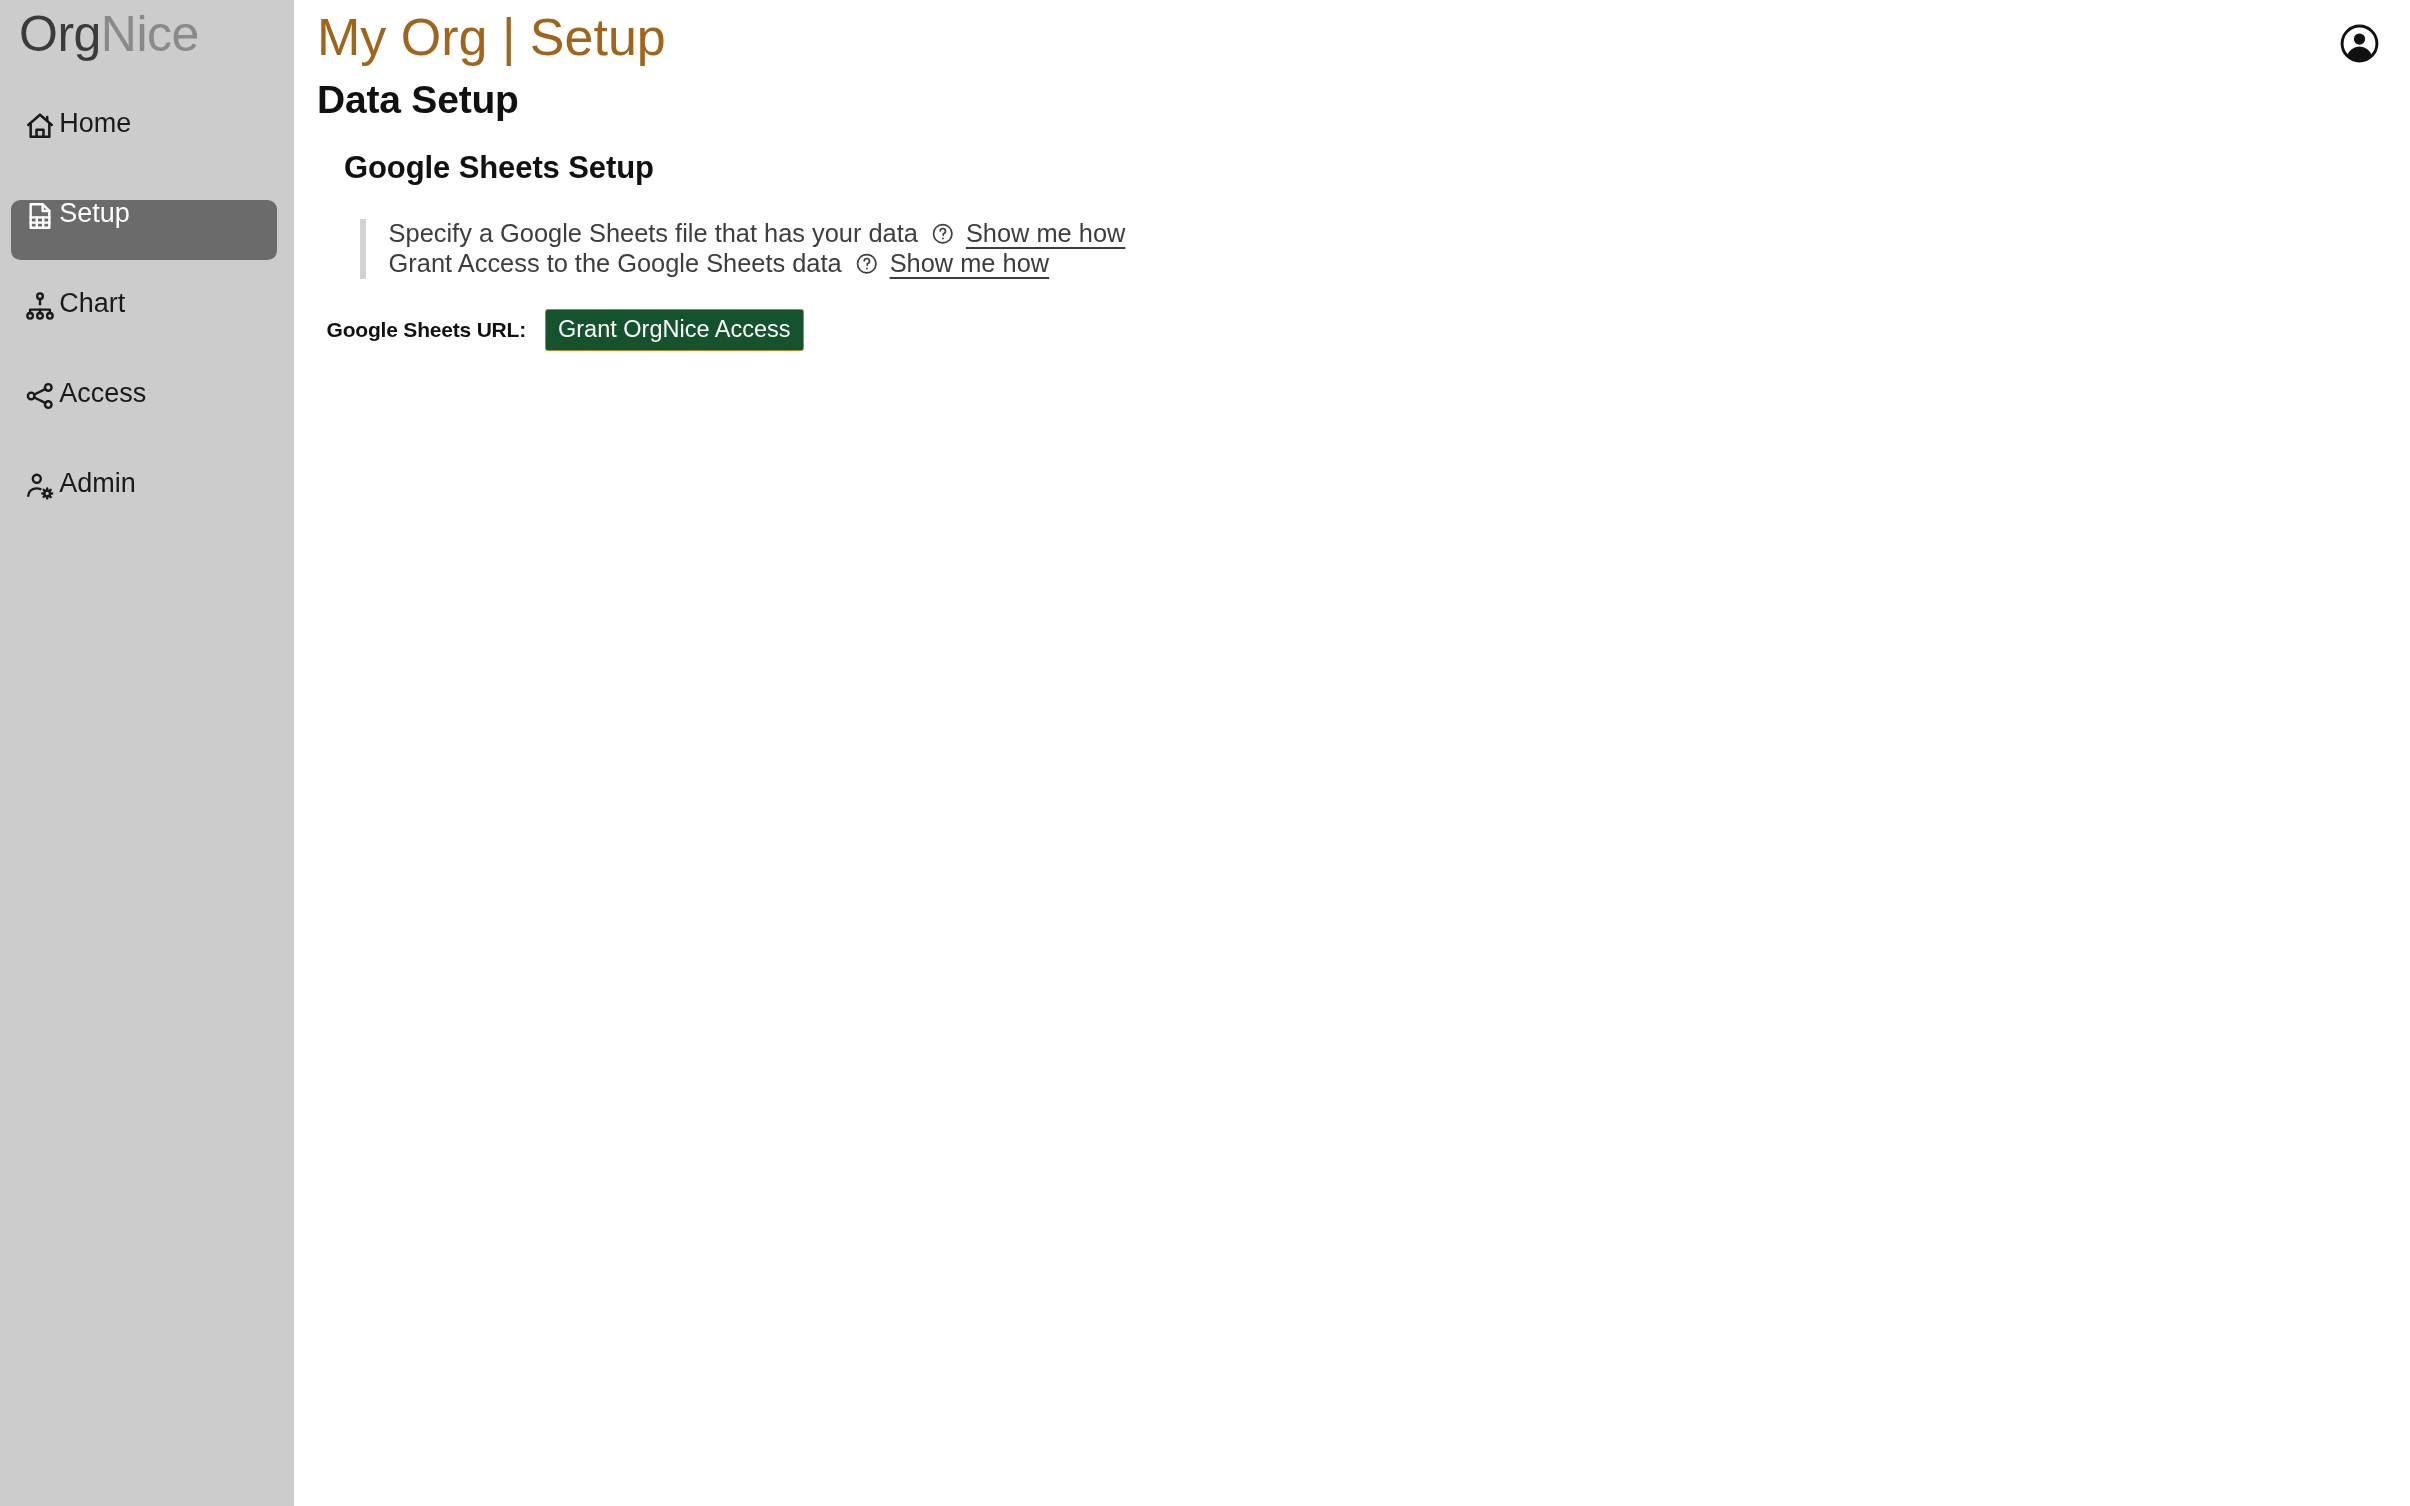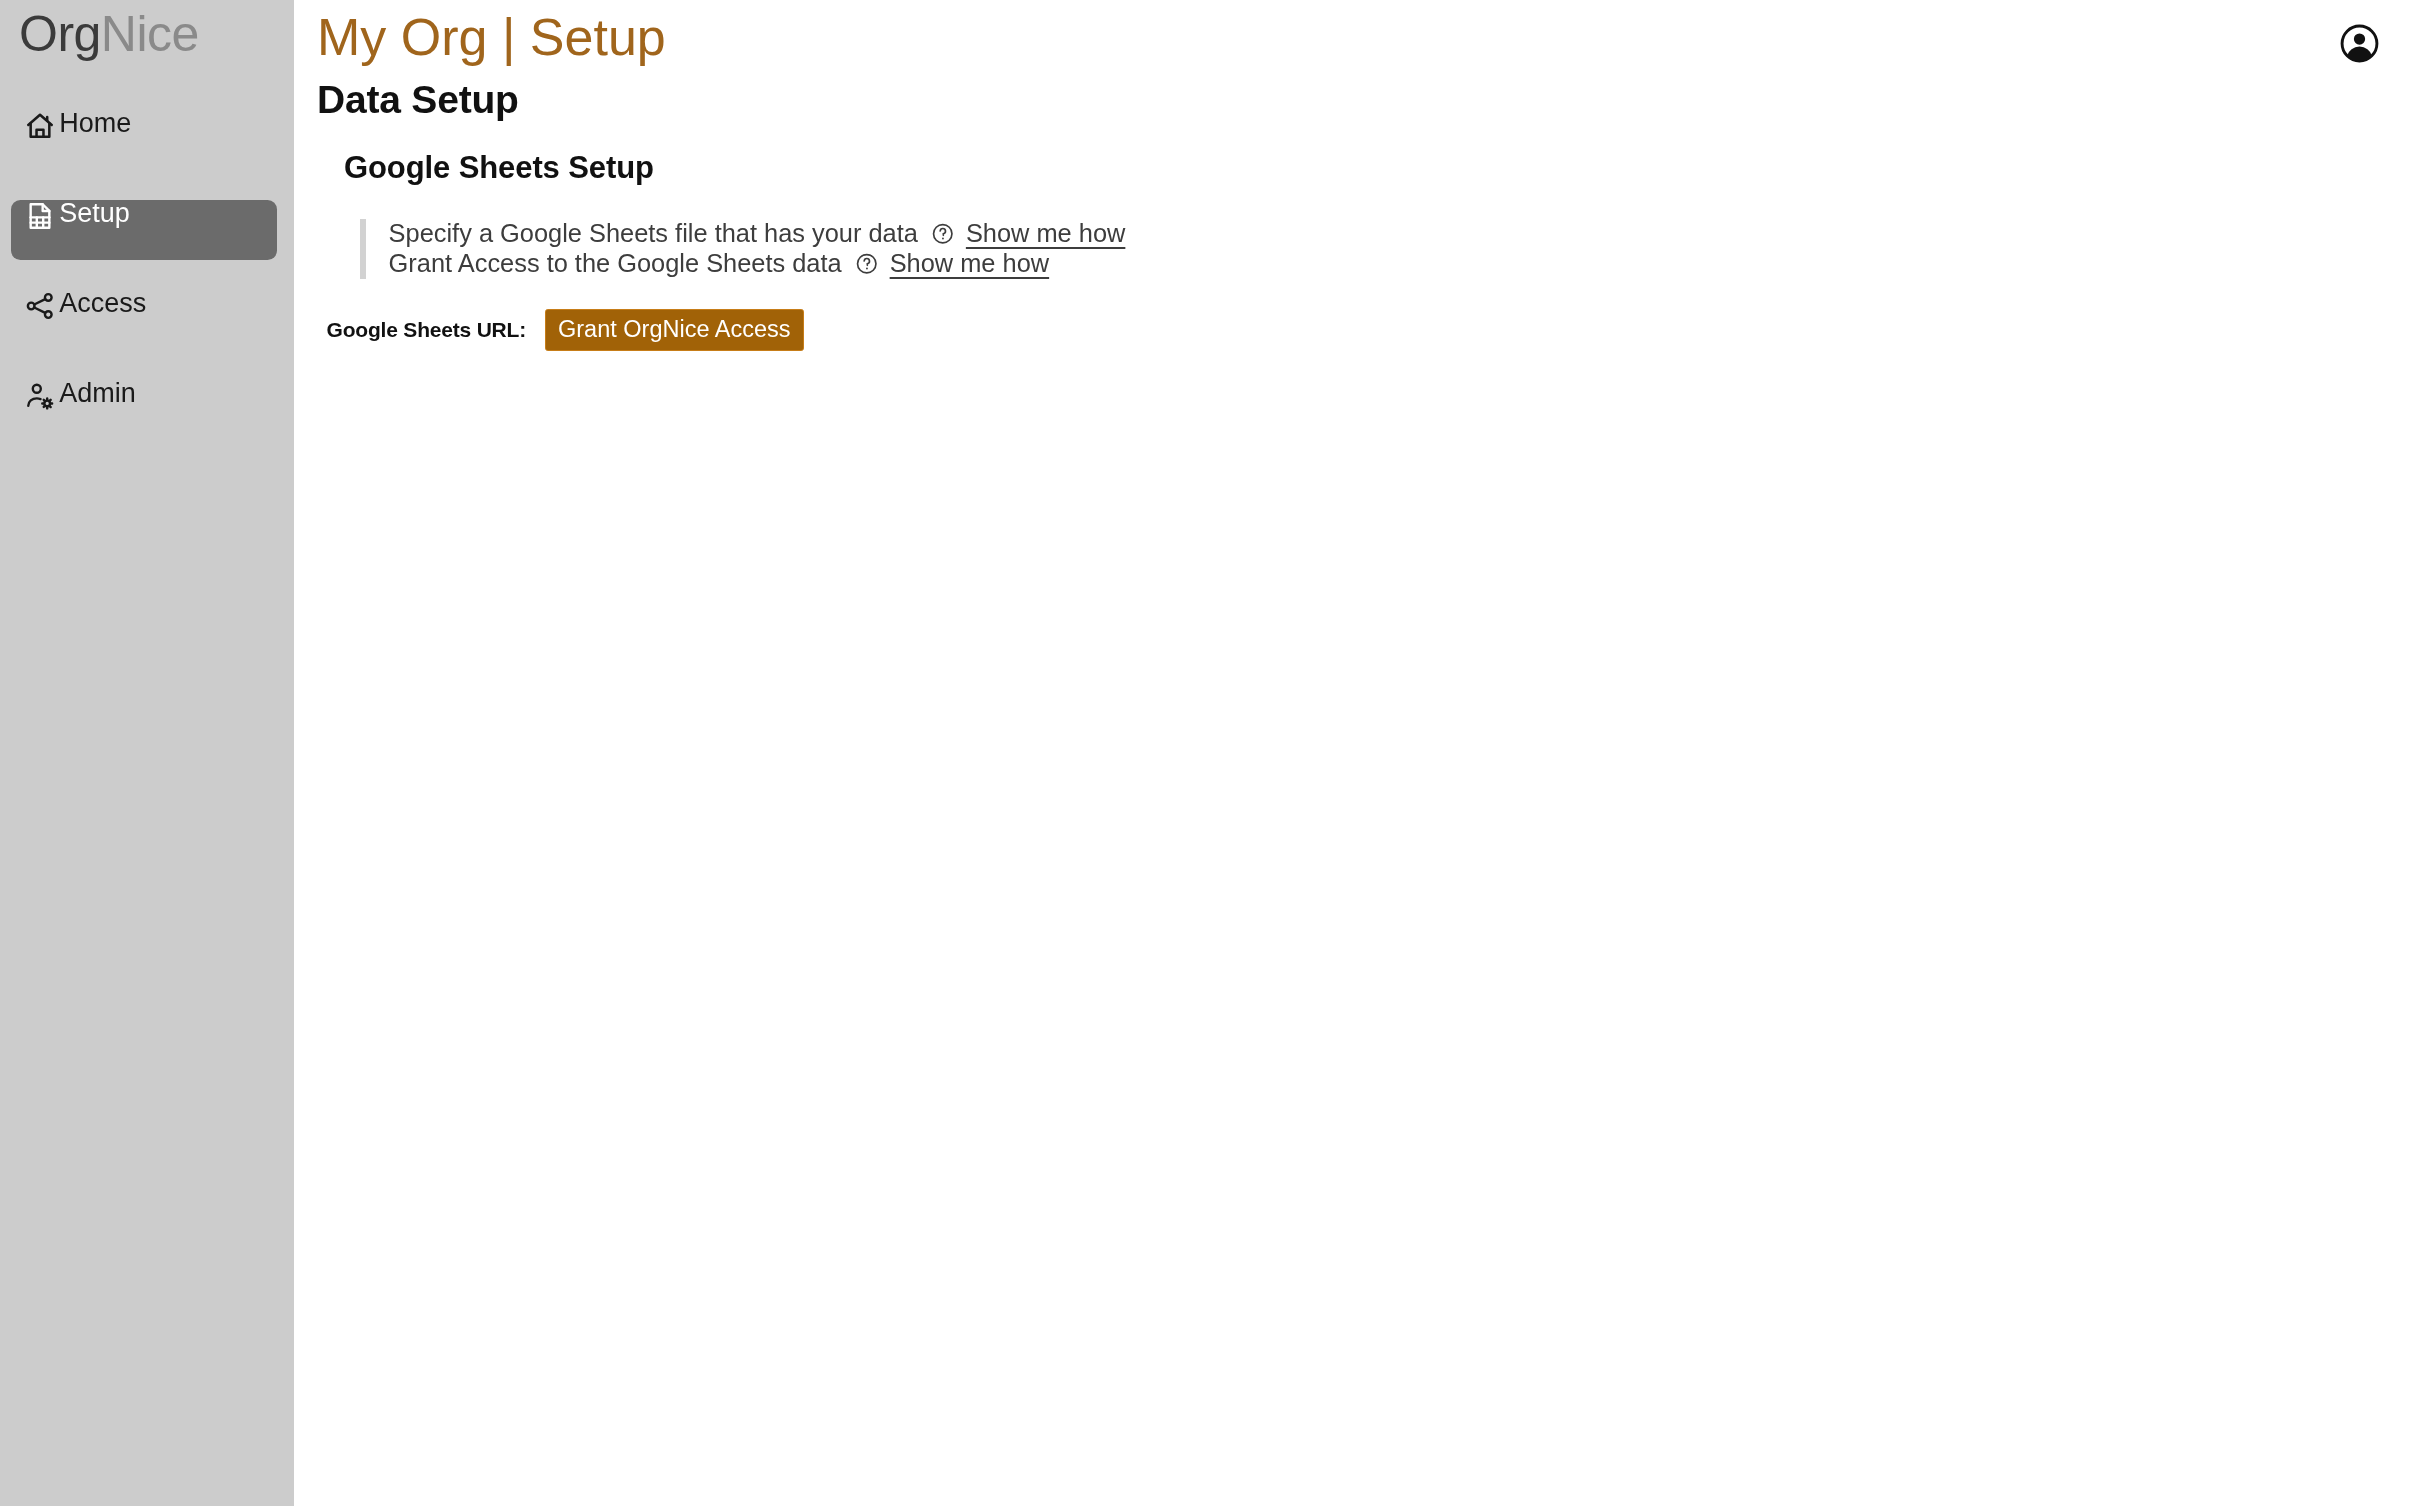--- a/index.html
+++ b/index.html
@@ -190,21 +190,21 @@
     background: #ffffff;
     font-family: "Liberation Sans", sans-serif;
     font-size: 24.5px;
     color: #111111;
     padding: 0 3.8px;
     line-height: 36px;
     outline: none;
   }
   .grant-btn {
     height: 42px;
-    background: #a16207;
+    background: #14532d;
     border: 0.9px solid #c77d18;
     color: #ffffff;
     font-family: "Liberation Sans", sans-serif;
     font-size: 23.5px;
     padding: 0 12.2px;
     border-radius: 2.8px;
     cursor: pointer;
     white-space: nowrap;
     margin-left: 7.5px;
     line-height: 1;
@@ -242,20 +242,34 @@
             <path d="M14 3.2v5h5"></path>
             <path d="M5 13h14"></path>
             <path d="M5 17h14"></path>
             <path d="M9.6 13v7.8"></path>
             <path d="M14.4 13v7.8"></path>
           </svg>
         </span>
         <span class="nav-label">Setup</span>
       </div>
 
+      <div class="nav-item">
+        <span class="nav-icon">
+          <svg viewBox="0 0 24 24" fill="none" stroke="currentColor" stroke-width="1.8" stroke-linecap="round" stroke-linejoin="round">
+            <circle cx="12" cy="4.6" r="2.1"></circle>
+            <circle cx="4.6" cy="19.4" r="2.1"></circle>
+            <circle cx="12" cy="19.4" r="2.1"></circle>
+            <circle cx="19.4" cy="19.4" r="2.1"></circle>
+            <path d="M12 6.7v4"></path>
+            <path d="M4.6 17.3v-2.6h14.8v2.6"></path>
+            <path d="M12 14.7v2.6"></path>
+          </svg>
+        </span>
+        <span class="nav-label">Chart</span>
+      </div>
 
       <div class="nav-item">
         <span class="nav-icon">
           <svg viewBox="0 0 24 24" fill="none" stroke="currentColor" stroke-width="1.8" stroke-linecap="round" stroke-linejoin="round">
             <circle cx="18.2" cy="5.6" r="2.5"></circle>
             <circle cx="5.4" cy="12" r="2.5"></circle>
             <circle cx="18.2" cy="18.4" r="2.5"></circle>
             <path d="M7.7 10.9 15.9 6.8"></path>
             <path d="M7.7 13.1l8.2 4.1"></path>
           </svg>

